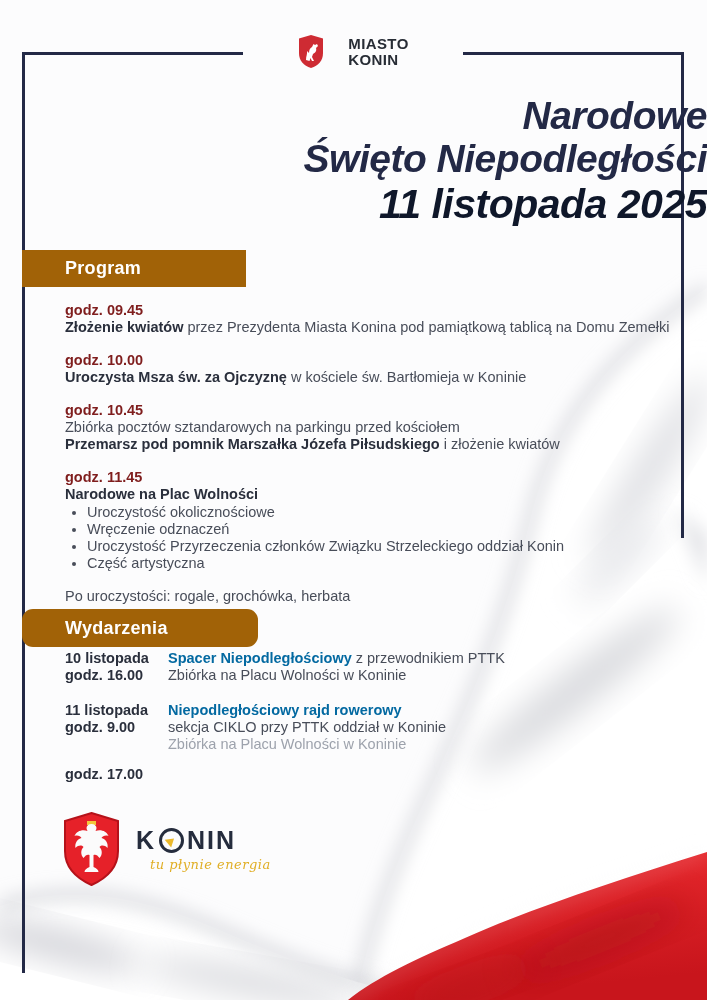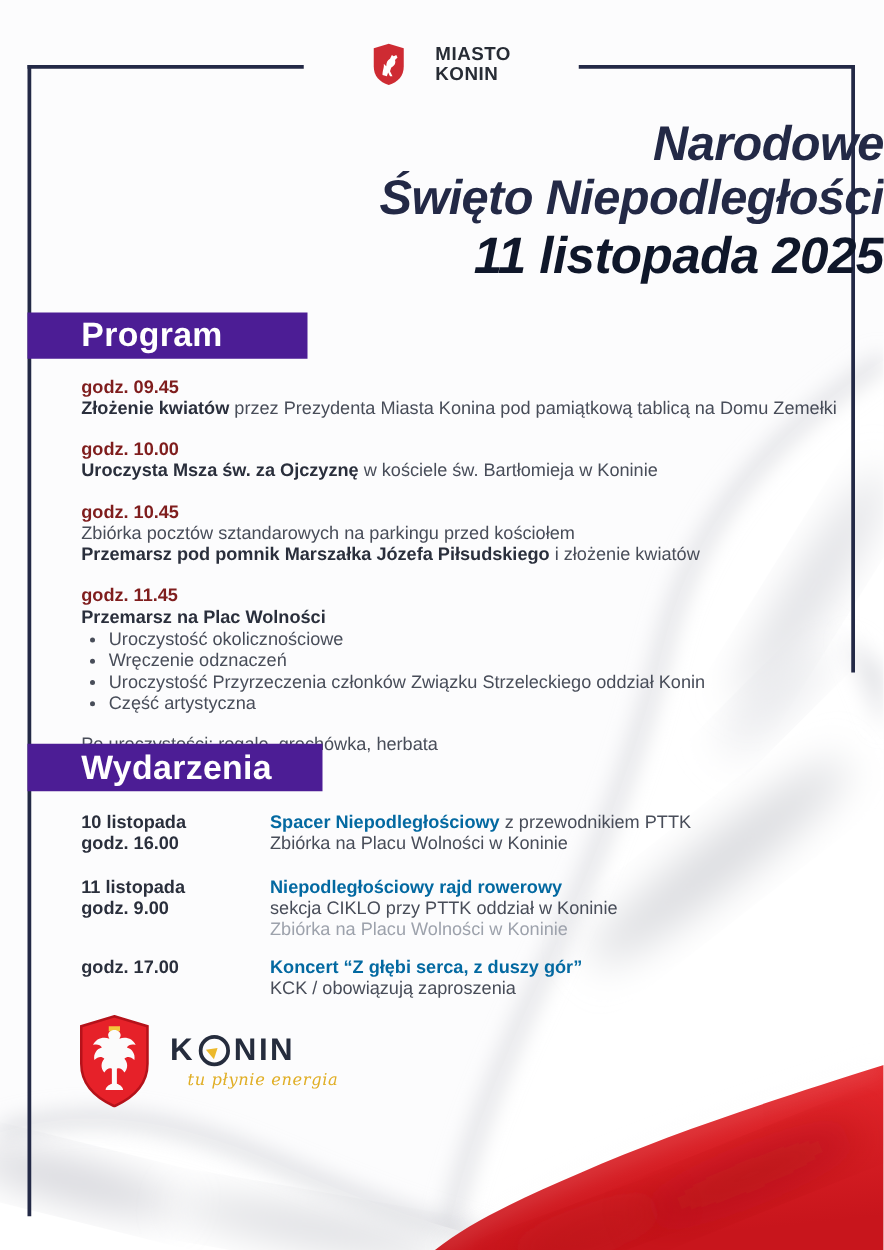--- a/index.html
+++ b/index.html
@@ -18,36 +18,36 @@
   .frame-right{left:681px;top:52px;width:3px;height:486px;}
   .content{position:absolute;inset:0;z-index:3;}
   
   .brand{position:absolute;top:34px;left:0;width:100%;display:flex;justify-content:center;align-items:center;gap:24px;}
   .brand-text{font-size:15px;line-height:16px;font-weight:700;color:#272c35;letter-spacing:.4px;}
   
   .title-block{position:absolute;top:94px;left:0;width:100%;text-align:right;font-style:italic;}
   .title-line{font-size:39px;line-height:43px;font-weight:800;color:#232946;letter-spacing:-.5px;}
   .title-date{font-size:41px;line-height:46px;font-weight:800;color:#0f172a;letter-spacing:-.5px;margin-top:1px;}
   
-  .bar{position:absolute;left:22px;background:#4c1d95;color:#ffffff;display:flex;align-items:center;
-       padding-left:43px;font-weight:700;font-size:27px;letter-spacing:.3px;box-sizing:border-box;}
+  .bar{position:absolute;left:22px;background:#a16207;color:#ffffff;display:flex;align-items:center;
+       padding-left:43px;font-weight:700;font-size:18px;letter-spacing:.3px;box-sizing:border-box;}
   .bar-program{top:250px;width:224px;height:37px;}
-  .bar-events{top:595px;width:236px;height:38px;}
+  .bar-events{top:609px;width:236px;height:38px;border-radius:11px;}
   
   .program-list{position:absolute;left:65px;top:302px;width:612px;font-size:14.5px;line-height:17px;}
   .prog-item{margin-bottom:16px;}
   .p-time{font-weight:700;color:#7f1d1d;}
   .p-line b{color:#2a2f3c;}
   .p-line{color:#484d59;}
   .bullets{margin:1px 0 0 0;padding-left:22px;list-style:disc;}
   .bullets li{line-height:17px;color:#484d59;}
   .after-note{margin-top:6px;color:#484d59;}
   
   .events-list{position:absolute;left:65px;top:650px;width:570px;font-size:14.5px;line-height:17px;}
-  .event{display:grid;grid-template-columns:103px 1fr;gap:48px;}
+  .event{display:grid;grid-template-columns:103px 1fr;}
   .event-1{margin-bottom:18px;}
   .event-2{margin-bottom:13px;}
   .ev-when div{font-weight:700;color:#2a2f3c;}
   .ev-desc b{color:#0369a1;}
   .ev-desc{color:#484d59;}
   .muted{color:#9da2ac;}
   
   .footer-logos{position:absolute;left:63px;top:812px;display:flex;align-items:center;gap:16px;}
   .konin-logo{display:flex;flex-direction:column;}
   .konin-word{display:flex;align-items:center;gap:3px;font-size:25px;font-weight:800;color:#252c3d;letter-spacing:2px;}
@@ -126,21 +126,21 @@
         <div class="p-time">godz. 10.00</div>
         <div class="p-line"><b>Uroczysta Msza św. za Ojczyznę</b><span> w kościele św. Bartłomieja w Koninie</span></div>
       </div>
       <div class="prog-item">
         <div class="p-time">godz. 10.45</div>
         <div class="p-line">Zbiórka pocztów sztandarowych na parkingu przed kościołem</div>
         <div class="p-line"><b>Przemarsz pod pomnik Marszałka Józefa Piłsudskiego</b><span> i złożenie kwiatów</span></div>
       </div>
       <div class="prog-item">
         <div class="p-time">godz. 11.45</div>
-        <div class="p-line"><b>Przemarsz na Plac Wolności</b></div>
+        <div class="p-line"><b>Narodowe na Plac Wolności</b></div>
         <ul class="bullets">
           <li>Uroczystość okolicznościowe</li>
           <li>Wręczenie odznaczeń</li>
           <li>Uroczystość Przyrzeczenia członków Związku Strzeleckiego oddział Konin</li>
           <li>Część artystyczna</li>
         </ul>
       </div>
       <div class="after-note">Po uroczystości: rogale, grochówka, herbata</div>
     </div>
 
@@ -165,24 +165,20 @@
         <div class="ev-desc">
           <div><b>Niepodległościowy rajd rowerowy</b></div>
           <div>sekcja CIKLO przy PTTK oddział w Koninie</div>
           <div class="muted">Zbiórka na Placu Wolności w Koninie</div>
         </div>
       </div>
       <div class="event event-3">
         <div class="ev-when">
           <div>godz. 17.00</div>
         </div>
-        <div class="ev-desc">
-          <div><b>Koncert “Z głębi serca, z duszy gór”</b></div>
-          <div>KCK / obowiązują zaproszenia</div>
-        </div>
       </div>
     </div>
 
     <div class="footer-logos">
       <svg width="57" height="74" viewBox="0 0 57 74">
         <path d="M28.5 1 L55 9 V39 C55 56 44 66 28.5 73 C13 66 2 56 2 39 V9 Z" fill="#e62129" stroke="#b5121a" stroke-width="2"></path>
         <path d="M24 9 h9 v4 h-9 z" fill="#f3c73c"></path>
         <path d="M28.5 12 c-3 0 -5 2 -5 4 0 1 .5 2 1 3 -5 -2 -11 0 -13 5 3 -1 6 0 7 2 -4 1 -7 5 -6 10 3 -3 6 -3 8 -1 -3 3 -3 8 0 11 2 -3 4 -4 6 -3 l0 12 c-3 1 -5 3 -5 5 l14 0 c0 -2 -2 -4 -5 -5 l0 -12 c2 -1 4 0 6 3 3 -3 3 -8 0 -11 2 -2 5 -2 8 1 1 -5 -2 -9 -6 -10 1 -2 4 -3 7 -2 -2 -5 -8 -7 -13 -5 .5 -1 1 -2 1 -3 0 -2 -2 -4 -5 -4 z" fill="#fbfbfb"></path>
       </svg>
       <div class="konin-logo">

